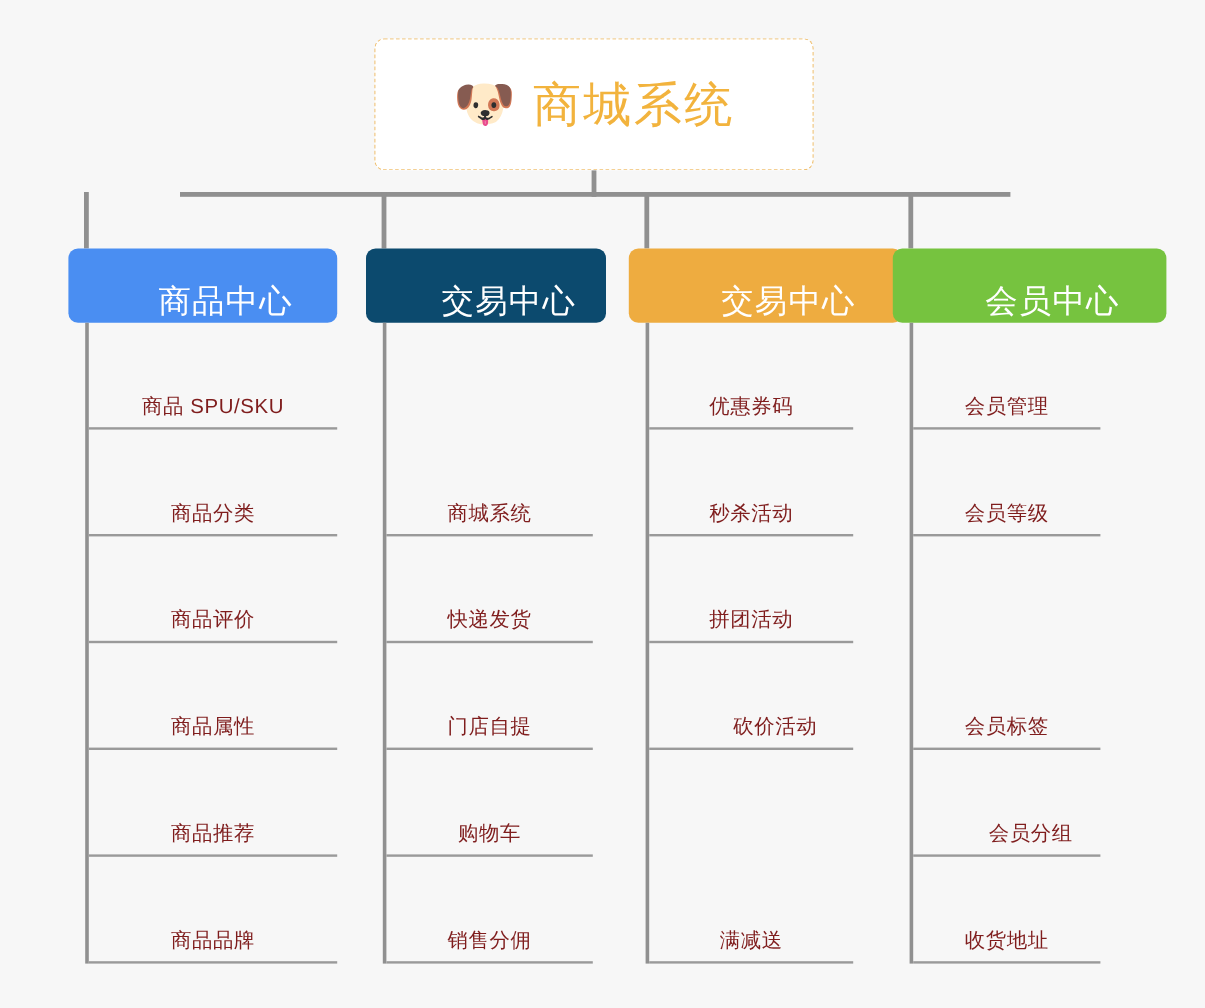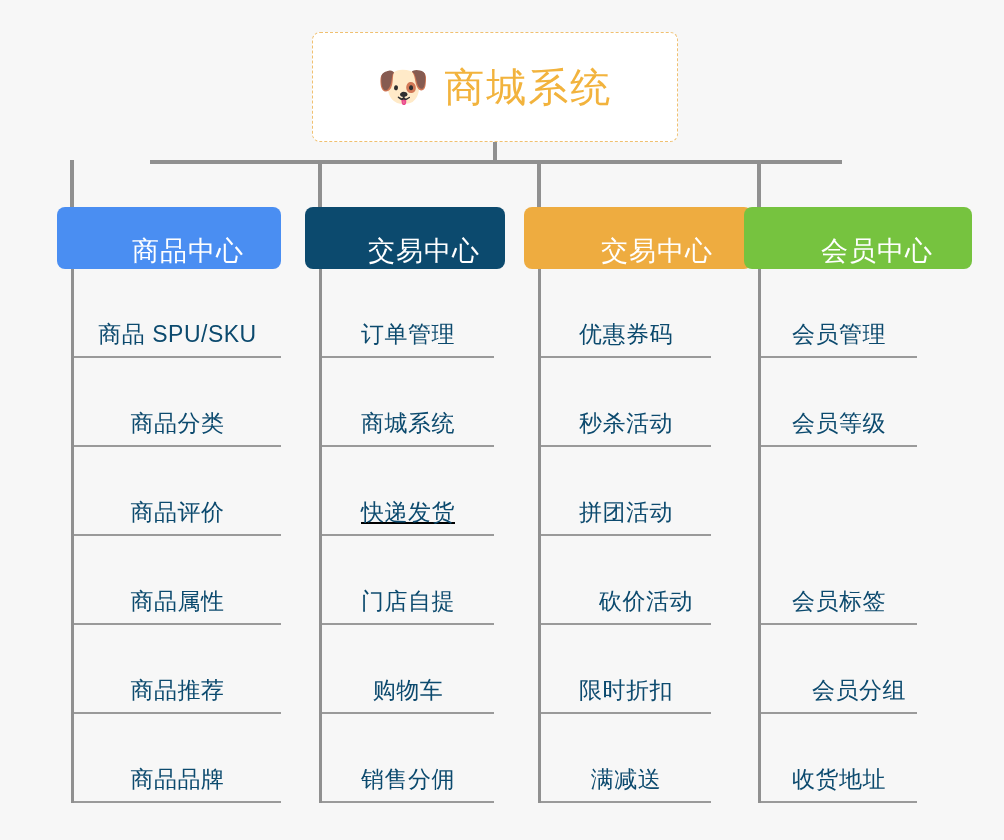--- a/index.html
+++ b/index.html
@@ -103,22 +103,22 @@
     left: 3px;
     height: 89px;
     box-sizing: border-box;
     border-bottom: 2px solid #9a9a9a;
     display: flex;
     align-items: flex-end;
     justify-content: center;
     padding-bottom: 4px;
   }
   .leaf-label {
-    font-size: 23px;
-    color: #0c4a6e;
+    font-size: 17px;
+    color: #7f1d1d;
     white-space: nowrap;
     letter-spacing: 0.5px;
     padding-bottom: 2px;
   }
 </style>
 </head>
 <body>
 
 <div id="canvas">
 
@@ -160,27 +160,24 @@
         </div>
         <div class="leaf-item" style="top: 445px; width: 207px;">
           <span class="leaf-label">商品品牌</span>
         </div>
       </div>
       <div class="cat-box" style="left: 305px; width: 162px; background: #0c4a6e;">
         <span>交易中心</span>
       </div>
       <div class="leaf-col" style="left: 319px; width: 176px; height: 534px;">
         <div class="spine" style="height: 534px;"></div>
-        <div class="leaf-item" style="top: 0px; width: 172px;">
-          <span class="leaf-label">订单管理</span>
-        </div>
         <div class="leaf-item" style="top: 89px; width: 172px;">
           <span class="leaf-label">商城系统</span>
         </div>
-        <div class="leaf-item" style="top: 178px; width: 172px; text-decoration: underline;">
+        <div class="leaf-item" style="top: 178px; width: 172px;">
           <span class="leaf-label">快递发货</span>
         </div>
         <div class="leaf-item" style="top: 267px; width: 172px;">
           <span class="leaf-label">门店自提</span>
         </div>
         <div class="leaf-item" style="top: 356px; width: 172px; text-align: center;">
           <span class="leaf-label">购物车</span>
         </div>
         <div class="leaf-item" style="top: 445px; width: 172px;">
           <span class="leaf-label">销售分佣</span>
@@ -196,23 +193,20 @@
         </div>
         <div class="leaf-item" style="top: 89px; width: 170px;">
           <span class="leaf-label">秒杀活动</span>
         </div>
         <div class="leaf-item" style="top: 178px; width: 170px;">
           <span class="leaf-label">拼团活动</span>
         </div>
         <div class="leaf-item" style="top: 267px; width: 170px; padding-left: 40px;">
           <span class="leaf-label">砍价活动</span>
         </div>
-        <div class="leaf-item" style="top: 356px; width: 170px;">
-          <span class="leaf-label">限时折扣</span>
-        </div>
         <div class="leaf-item" style="top: 445px; width: 170px;">
           <span class="leaf-label">满减送</span>
         </div>
       </div>
       <div class="cat-box" style="left: 744px; width: 190px; background: rgb(118, 195, 63);">
         <span>会员中心</span>
       </div>
       <div class="leaf-col" style="left: 758px; width: 160px; height: 534px;">
         <div class="spine" style="height: 534px;"></div>
         <div class="leaf-item" style="top: 0px; width: 156px;">

